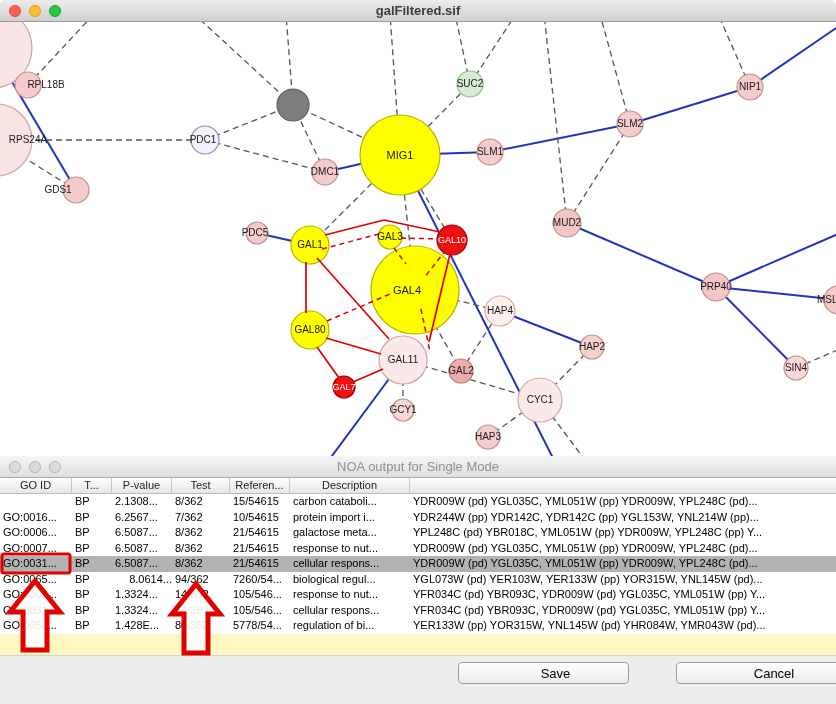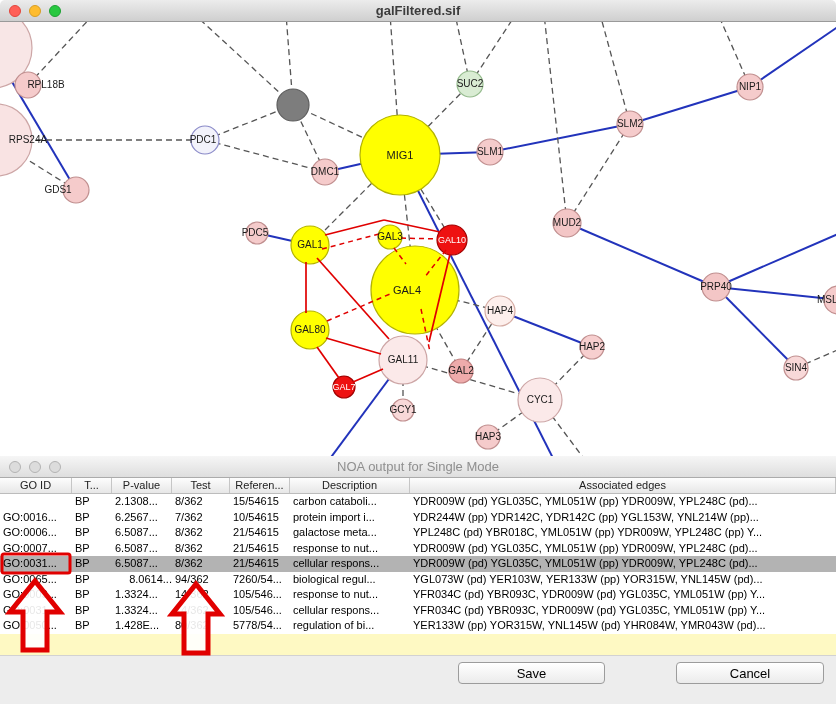--- a/index.html
+++ b/index.html
@@ -39,21 +39,21 @@
   .tr.sel{background:#b3b3b3;}
   .td{
     box-sizing:border-box;padding-left:3px;font-size:11px;line-height:15.5px;color:#000;
     white-space:nowrap;overflow:hidden;flex:0 0 auto;
   }
   .button-bar{position:absolute;left:0;top:199px;width:836px;height:49px;background:#ededed;border-top:1px solid #d2d2d2;box-sizing:border-box;}
   .mac-btn{
     position:absolute;top:6px;height:20px;border:1px solid #9c9c9c;border-radius:4px;
     background:linear-gradient(#ffffff,#ebebeb);box-shadow:inset 0 1px 0 #fff;
     font-family:"Liberation Sans",sans-serif;font-size:13px;color:#000;
-    display:flex;align-items:center;justify-content:center;cursor:default;
+    display:flex;align-items:center;justify-content:center;cursor:default;padding-left:24px;
   }
   #save-btn{left:458px;width:145px;}
   #cancel-btn{left:676px;width:146px;}
   
   .annot-overlay{position:absolute;left:0;top:550px;width:260px;height:120px;z-index:20;pointer-events:none;}
 </style>
 </head>
 <body>
 
 <div class="window-top">
@@ -204,21 +204,20 @@
   </div>
 
   <div class="table-wrap">
     <div id="table-header">
         <div class="th" style="width: 72px;">GO ID</div>
         <div class="th" style="width: 40px;">T...</div>
         <div class="th" style="width: 60px;">P-value</div>
         <div class="th" style="width: 58px;">Test</div>
         <div class="th" style="width: 60px;">Referen...</div>
         <div class="th" style="width: 120px;">Description</div>
-        <div class="th" style="width: 426px;">Associated edges</div>
       </div>
     <div id="table-body">
         <div class="tr">
           <div class="td" style="width: 72px; margin-top: 40px;">GO:0045...</div>
           <div class="td" style="width: 40px;">BP</div>
           <div class="td" style="width: 60px;">2.1308...</div>
           <div class="td" style="width: 58px;">8/362</div>
           <div class="td" style="width: 60px;">15/54615</div>
           <div class="td" style="width: 120px;">carbon cataboli...</div>
           <div class="td" style="width: 426px;">YDR009W (pd) YGL035C, YML051W (pp) YDR009W, YPL248C (pd)...</div>

